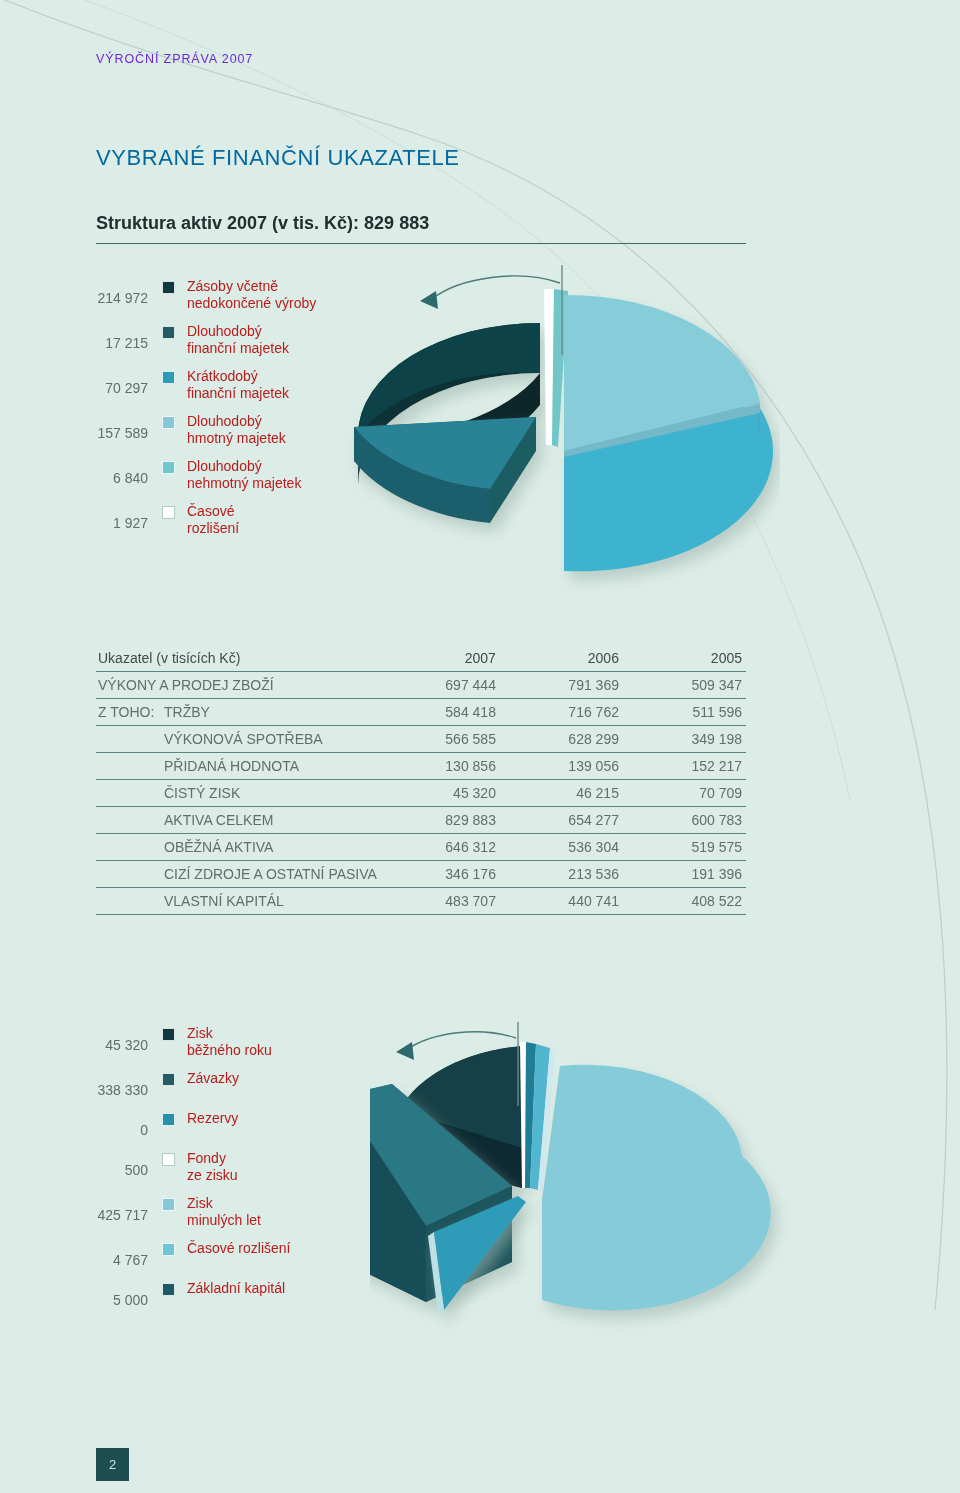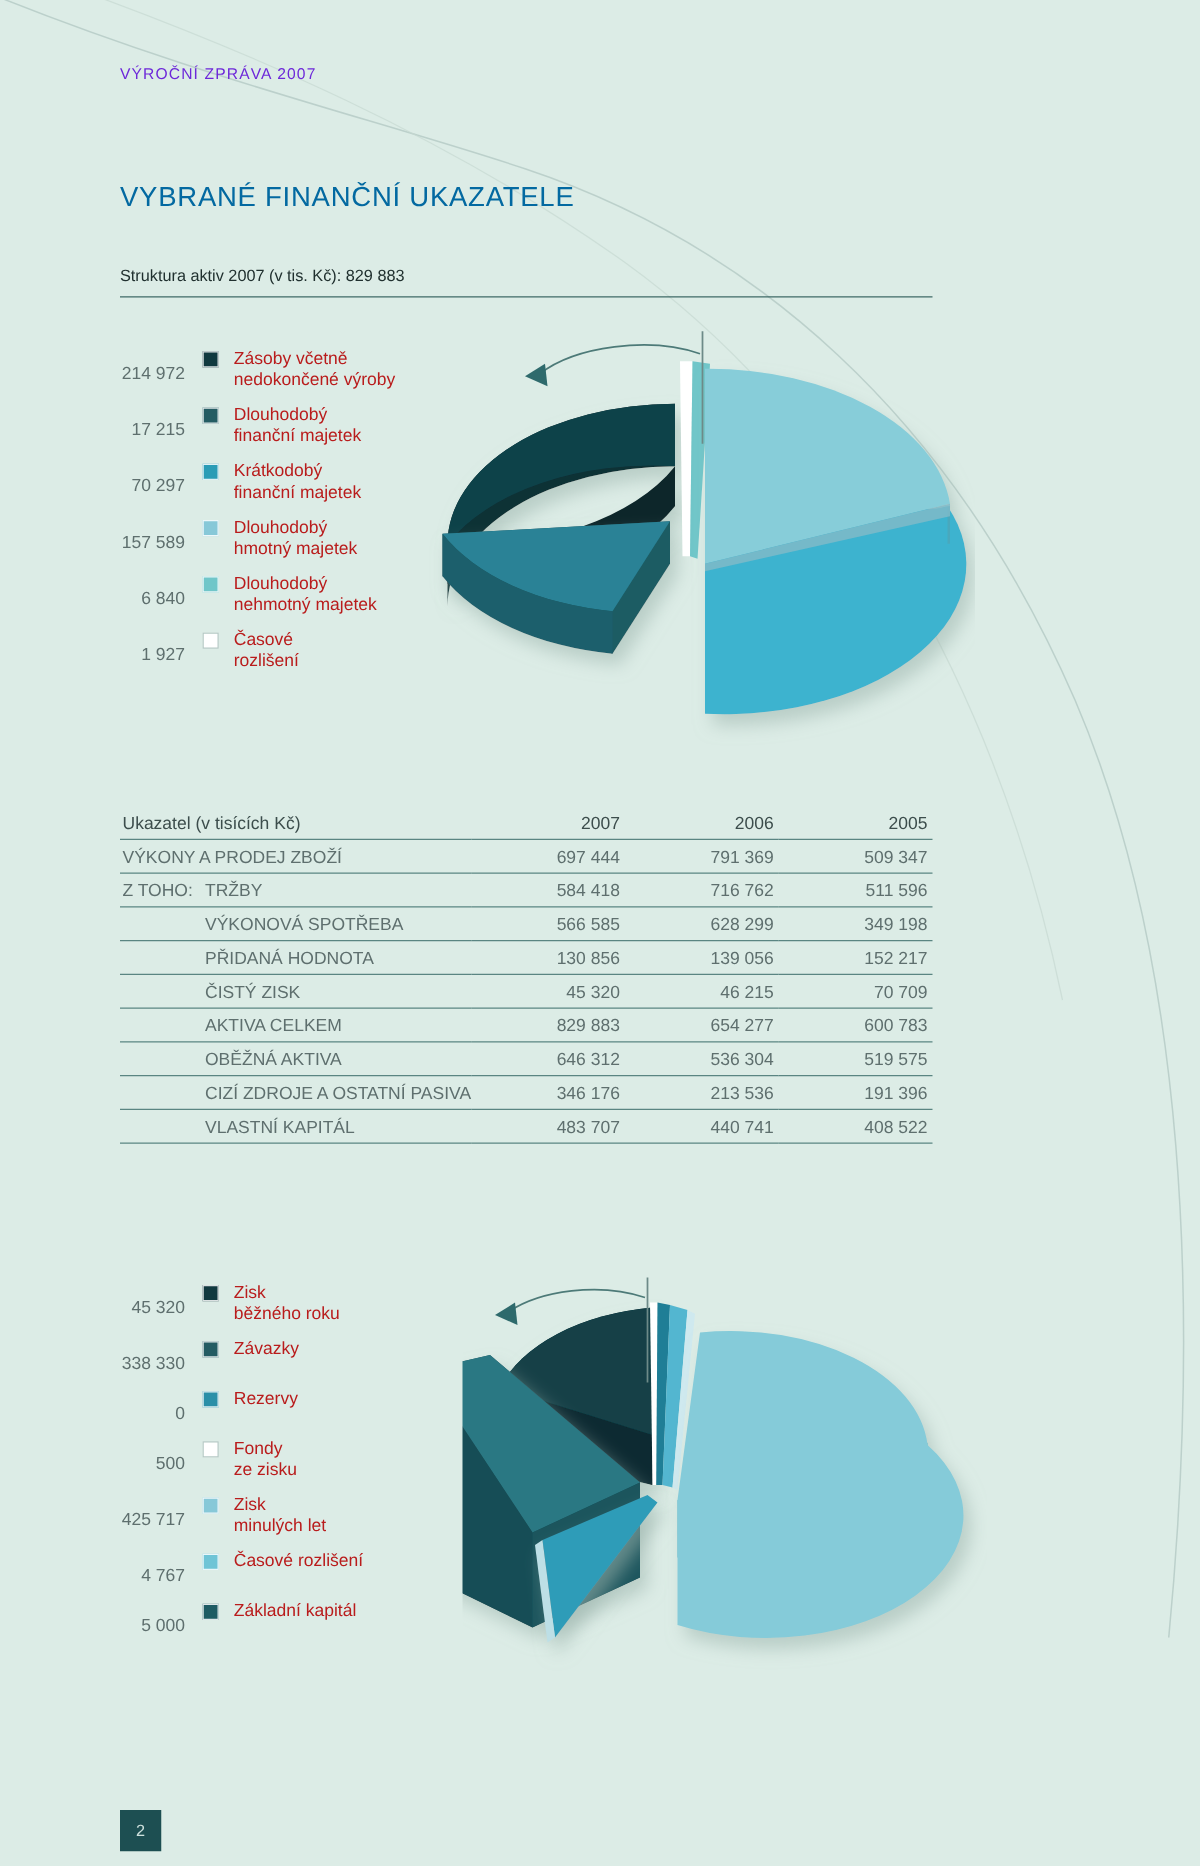--- a/index.html
+++ b/index.html
@@ -49,23 +49,23 @@
     letter-spacing: 0.6px;
     color: #0369a1;
     font-weight: 400;
   }
 
   
   .section-title {
     position: absolute;
     left: 96px;
     width: 650px;
-    font-size: 13px;
+    font-size: 18px;
     color: #20302f;
-    font-weight: 400;
+    font-weight: 700;
     padding-bottom: 9px;
     border-bottom: 1.4px solid #3f6a67;
   }
   #assets-section-title { top: 213px; }
   #liabilities-section-title { top: 958px; }
 
   
   .legend {
     position: absolute;
     width: 310px;

